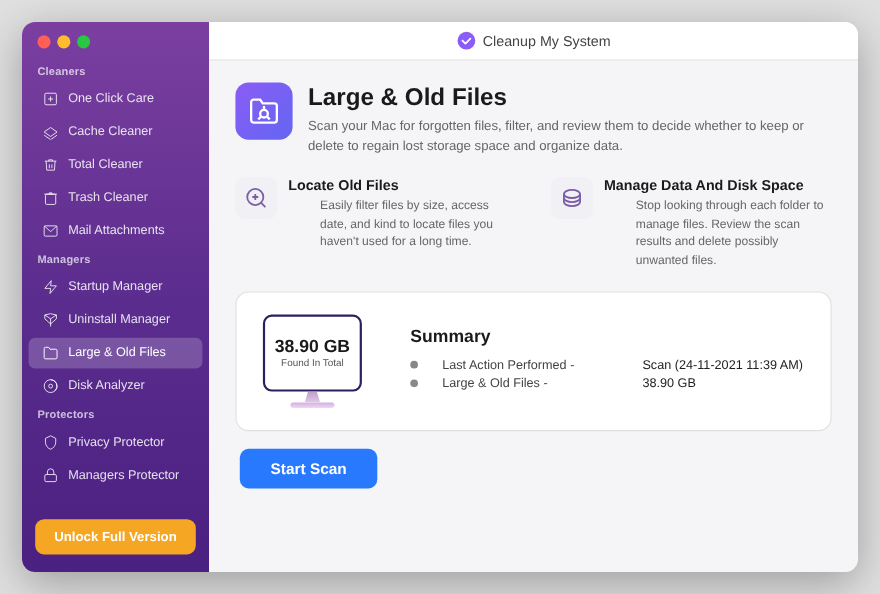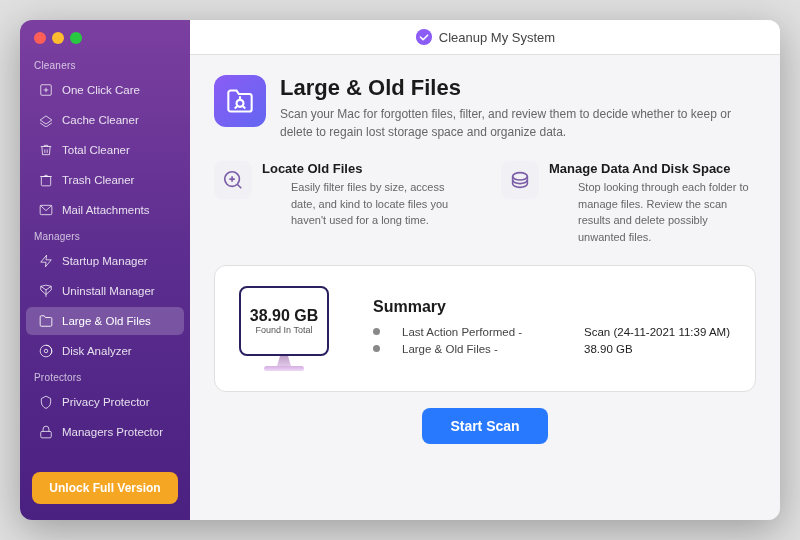--- a/index.html
+++ b/index.html
@@ -38,21 +38,21 @@
       width: 12px;
       height: 12px;
       border-radius: 50%;
     }
     .tl-red { background: #FF5F57; }
     .tl-yellow { background: #FEBC2E; }
     .tl-green { background: #28C840; }
     .sidebar-section-label {
       color: rgba(255,255,255,0.7);
       font-size: 10px;
-      font-weight: 400;
+      font-weight: 700;
       padding: 6px 14px 4px 14px;
       text-transform: none;
       letter-spacing: 0.2px;
     }
     .sidebar-item {
       display: flex;
       align-items: center;
       gap: 8px;
       padding: 6px 10px 6px 12px;
       color: rgba(255,255,255,0.85);
@@ -270,21 +270,21 @@
       color: #444;
       min-width: 160px;
     }
     .summary-value {
       color: #222;
       font-weight: 500;
     }
     
     .bottom-bar {
       display: flex;
-      justify-content: center;
+      justify-content: flex-start;
       padding: 0 4px 0 4px;
     }
     .start-scan-btn {
       background: #2979FF;
       color: #fff;
       border: none;
       border-radius: 8px;
       padding: 10px 28px;
       font-size: 14px;
       font-weight: 600;

